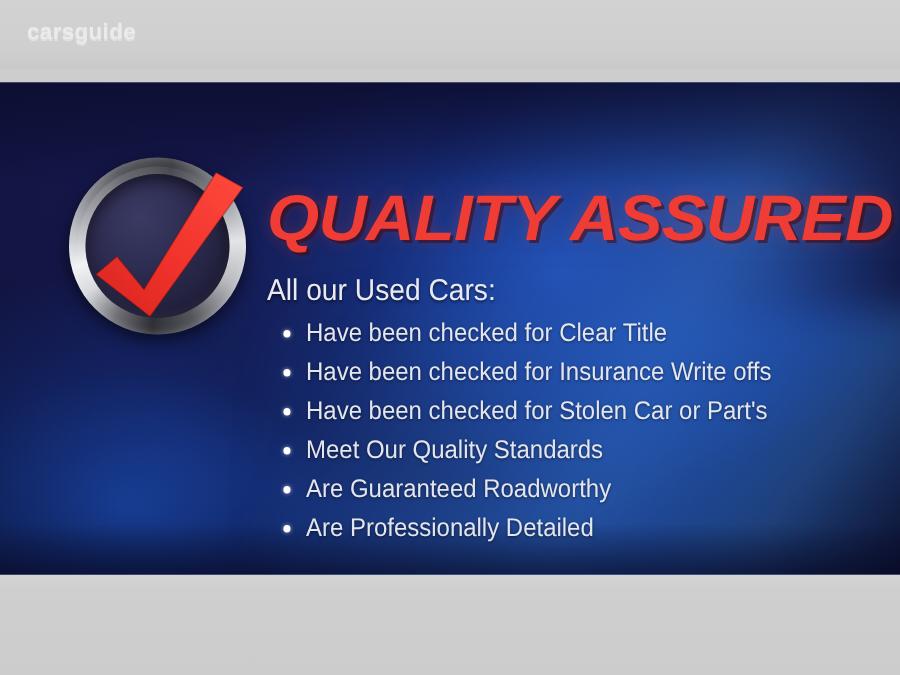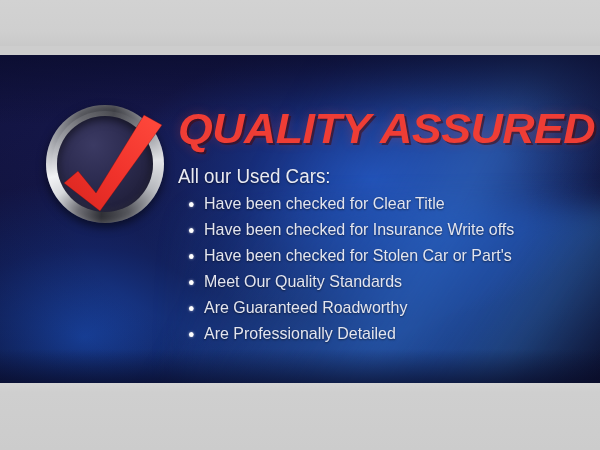--- a/index.html
+++ b/index.html
@@ -168,21 +168,21 @@
     position: absolute;
     left: 0; top: 0;
     width: 130px; height: 130px;
     overflow: visible;
   }
 
   
   .copy {
     position: absolute;
     left: 178px;
-    top: 50px;  
+    top: 68px;  
     width: 400px;
   }
   .headline {
     font-family: "Liberation Sans Narrow", "Liberation Sans", sans-serif;
     font-style: italic;
     font-weight: bold;
     font-size: 43px;
     line-height: 46px;
     letter-spacing: -0.5px;
     color: #ef3d35;
@@ -231,20 +231,21 @@
   }
 </style>
 </head>
 <body>
 
 <div id="stage">
 
   <div class="gray-top-sheen"></div>
   <div class="gray-bottom-sheen"></div>
 
+  <div class="watermark">carsguide</div>
 
   <div class="banner">
 
     <div class="bg-base"></div>
     <div class="bg-glow-center"></div>
     <div class="bg-glow-left"></div>
     <div class="bg-sweep"></div>
     <div class="bg-sweep2"></div>
     <div class="bg-vignette"></div>
     <div class="bg-topdark"></div>

